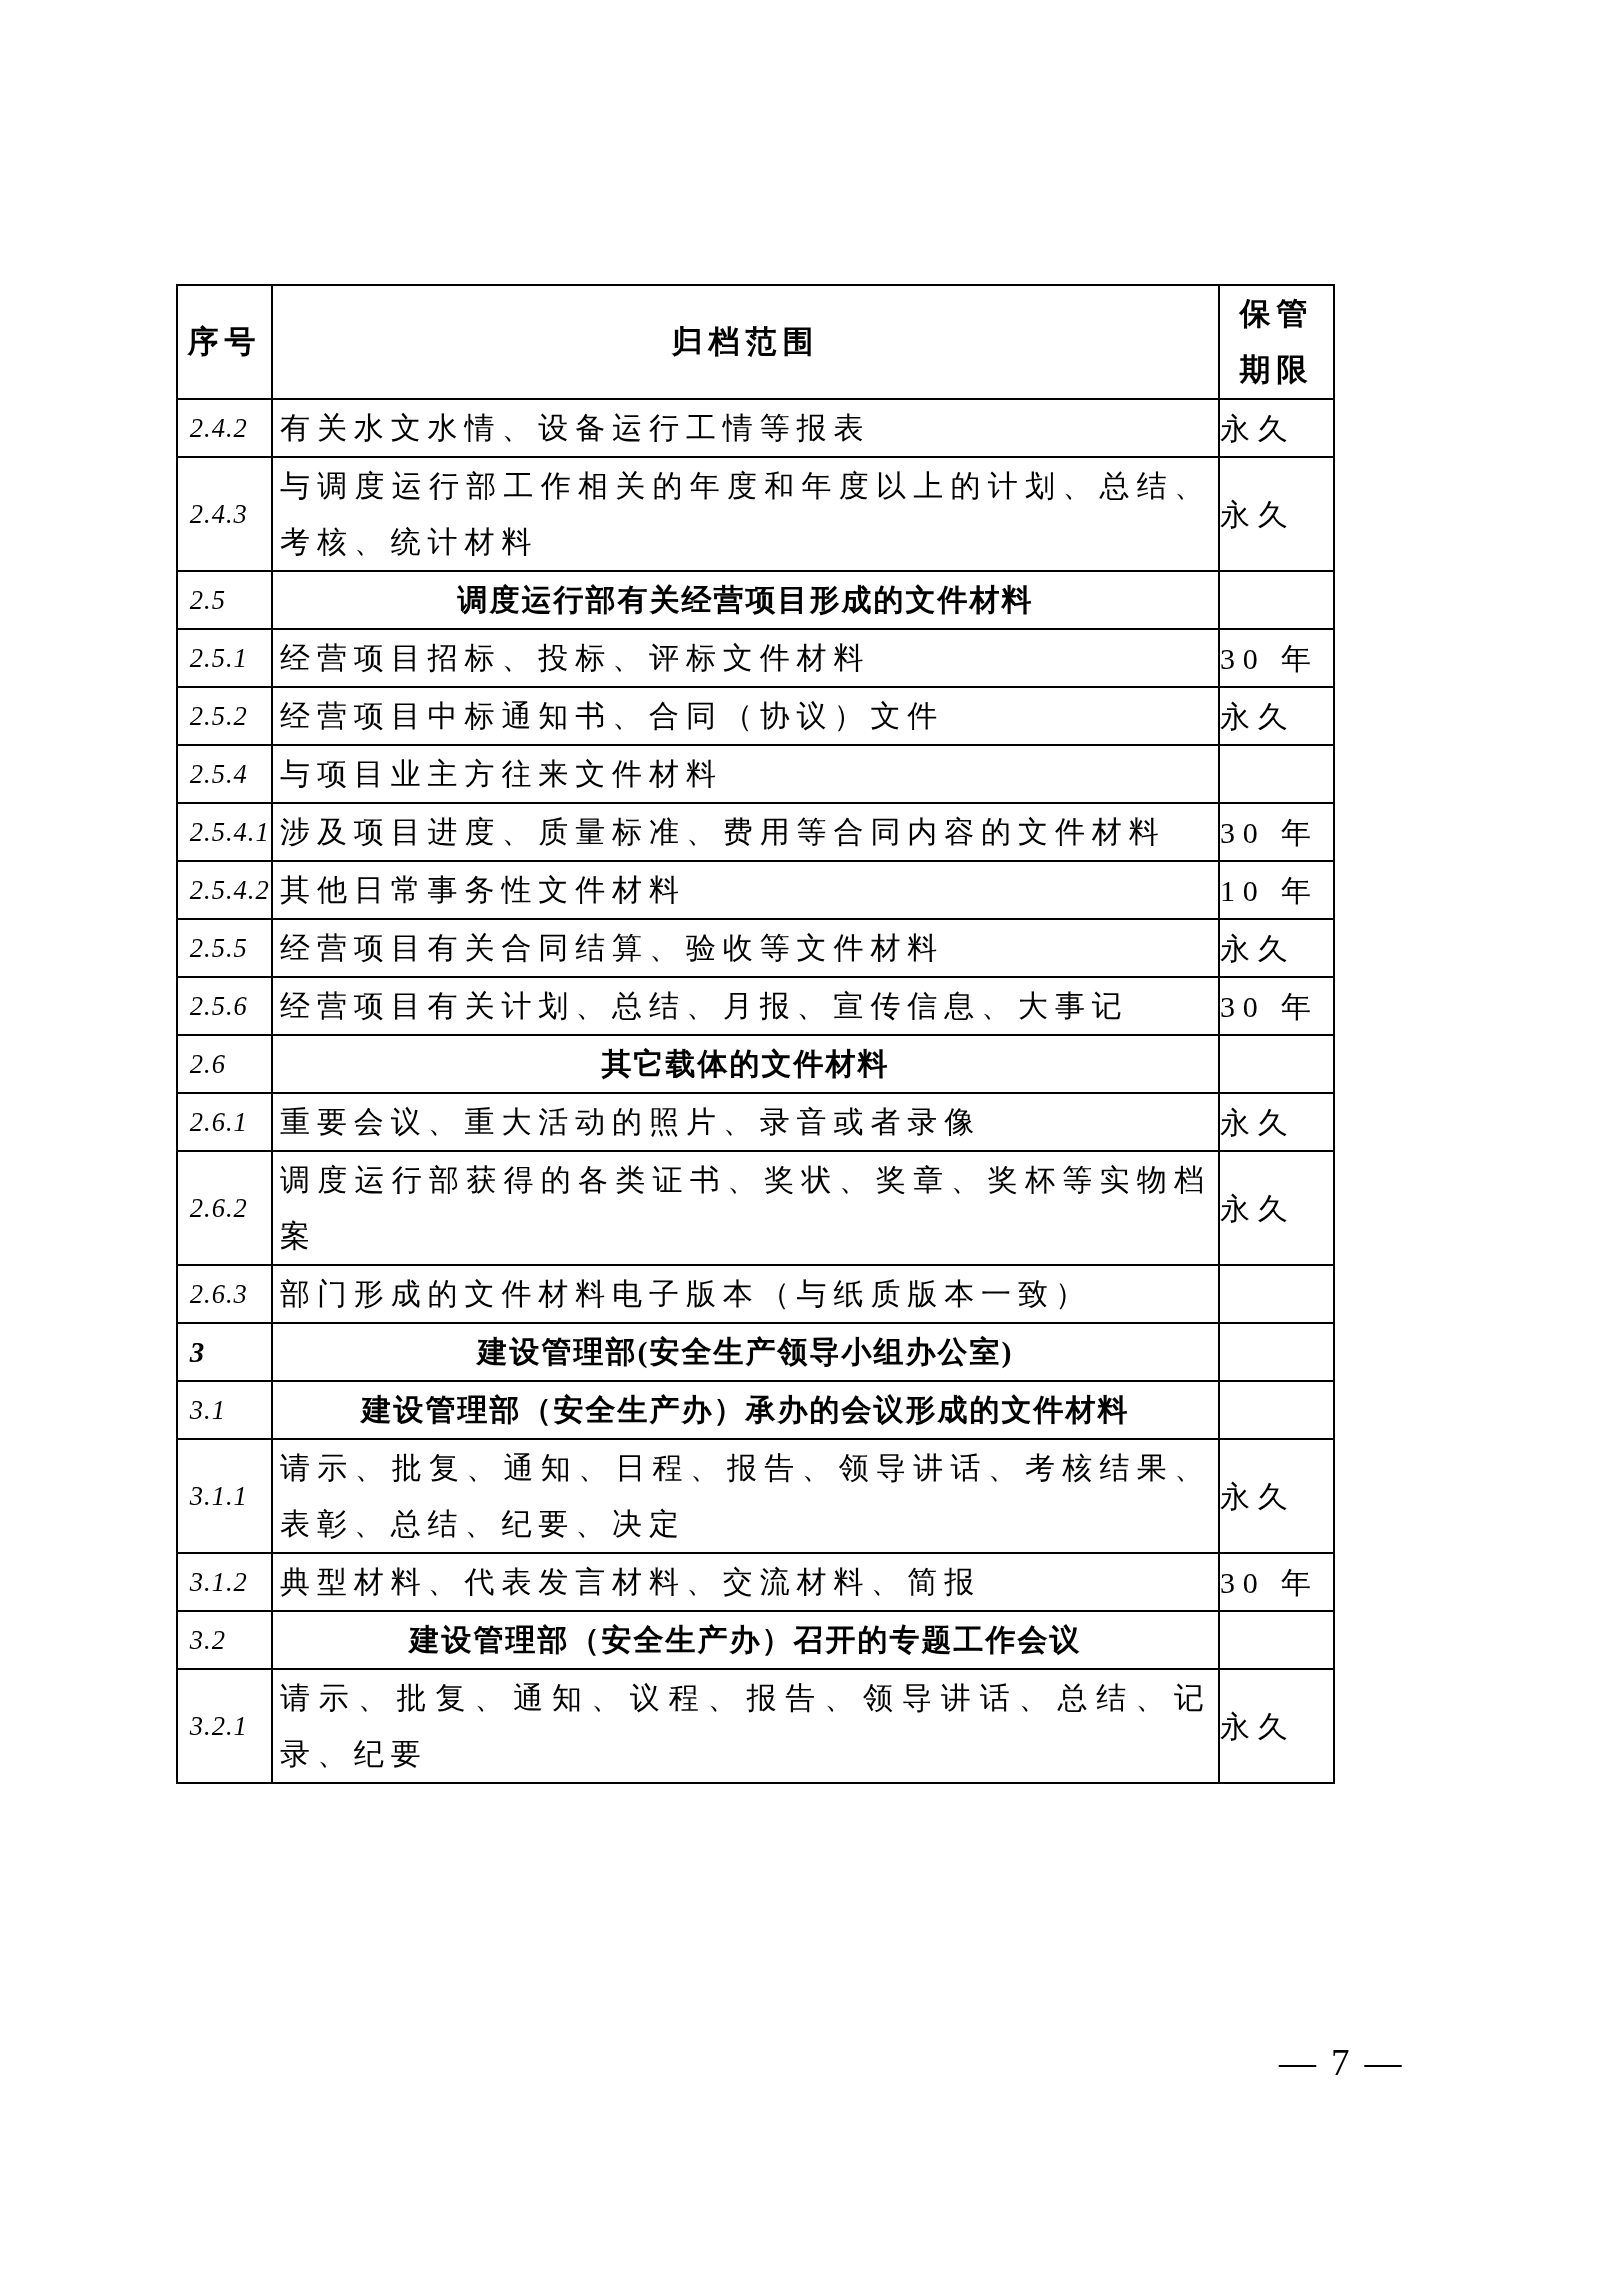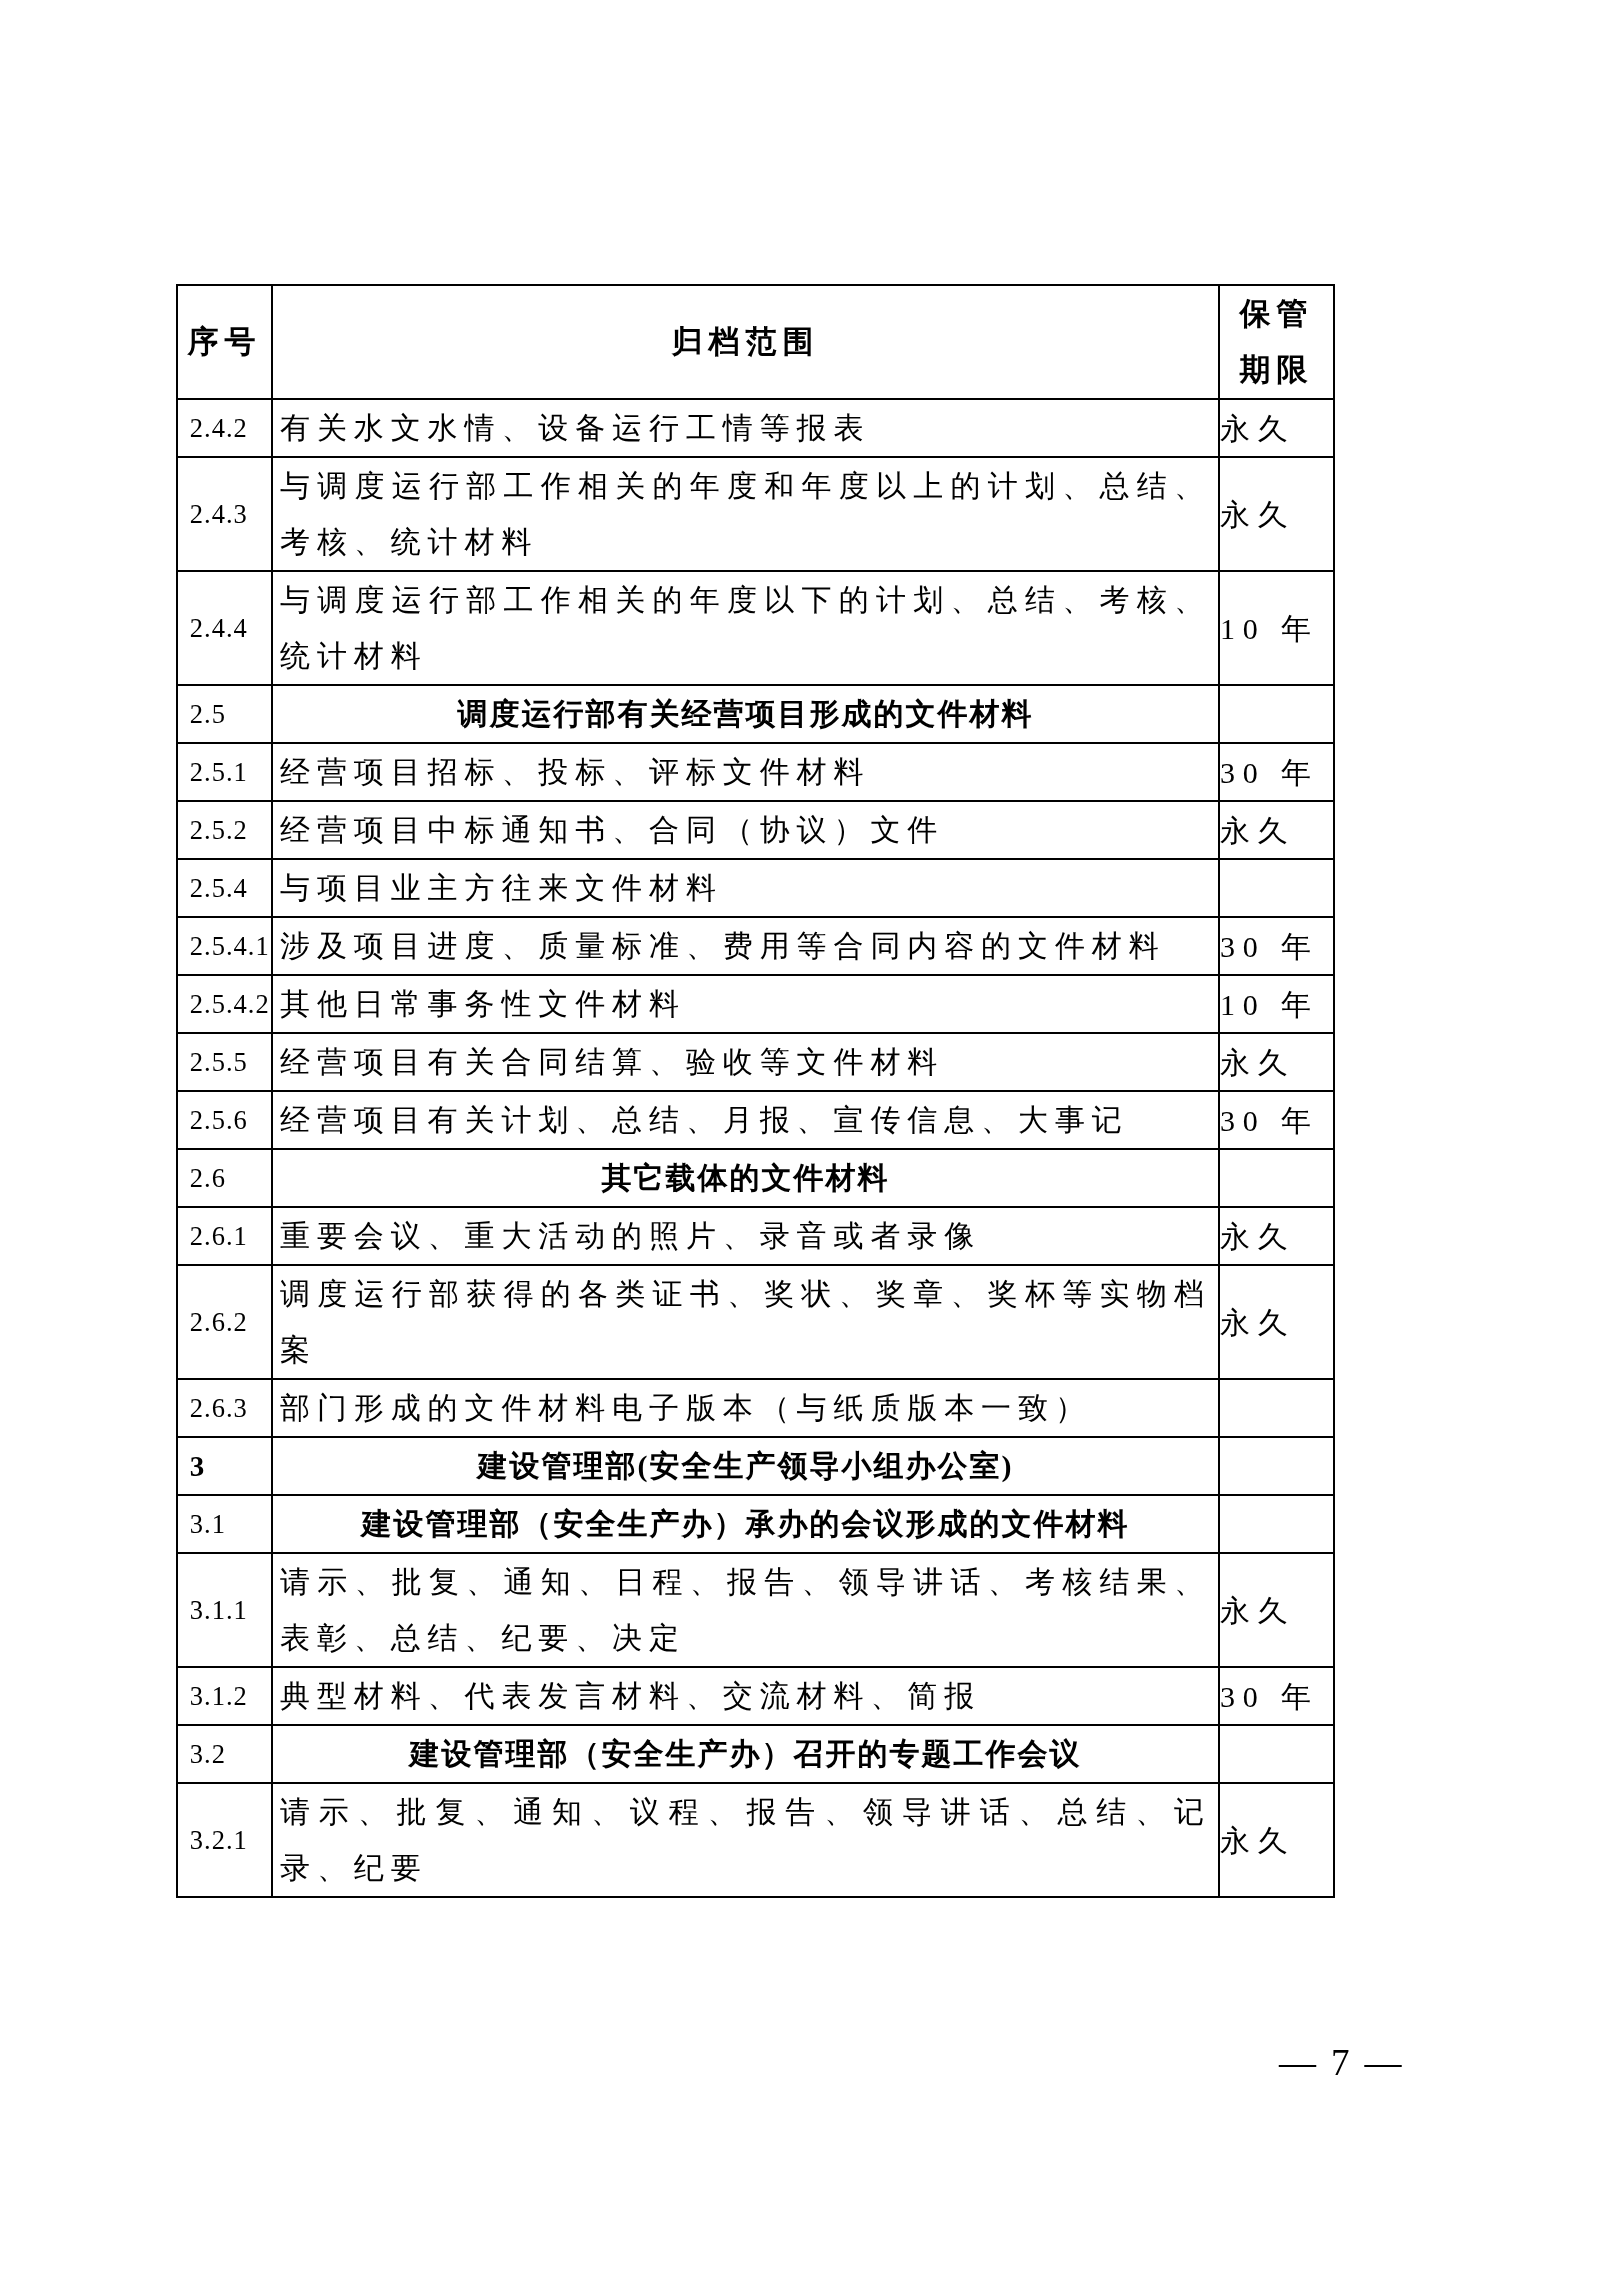--- a/index.html
+++ b/index.html
@@ -41,20 +41,21 @@
     padding: 0;
     height: 108px;
   }
   .archive th.th-ret { padding: 0 9.8px; }
   td.num {
     font-size: 26.5px;
     letter-spacing: 1px;
     line-height: 55px;
     text-align: left;
     padding: 0 3.9px 0 11.8px;
+    font-style: italic;
   }
   td.num.bold { font-weight: bold; font-size: 29px; }
   td.scope {
     font-size: 30px;
     letter-spacing: 6.9px;
     line-height: 56px;
     padding: 0 7px;
     text-align: justify;
     text-justify: inter-character;
   }
@@ -102,25 +103,20 @@
           <td class="num">2.4.2</td>
           <td class="scope">有关水文水情、设备运行工情等报表</td>
           <td class="ret">永久</td>
         </tr>
         <tr>
           <td class="num">2.4.3</td>
           <td class="scope">与调度运行部工作相关的年度和年度以上的计划、总结、考核、统计材料</td>
           <td class="ret">永久</td>
         </tr>
         <tr>
-          <td class="num">2.4.4</td>
-          <td class="scope">与调度运行部工作相关的年度以下的计划、总结、考核、统计材料</td>
-          <td class="ret">10 年</td>
-        </tr>
-        <tr>
           <td class="num">2.5</td>
           <td class="scope bold">调度运行部有关经营项目形成的文件材料</td>
           <td class="ret"></td>
         </tr>
         <tr>
           <td class="num">2.5.1</td>
           <td class="scope">经营项目招标、投标、评标文件材料</td>
           <td class="ret">30 年</td>
         </tr>
         <tr>

